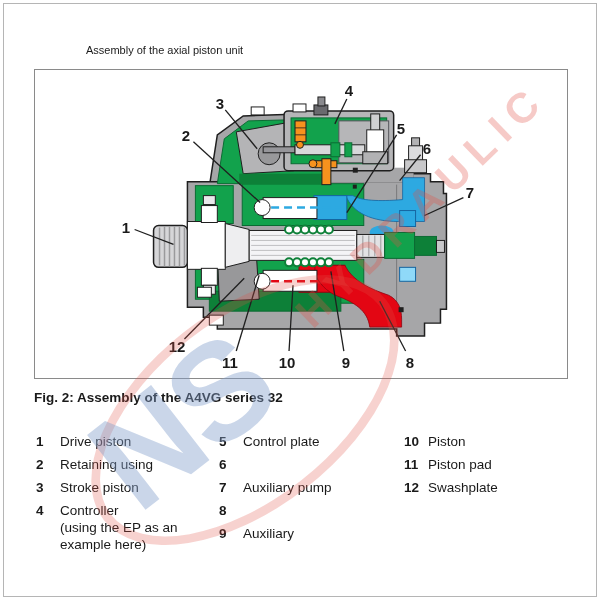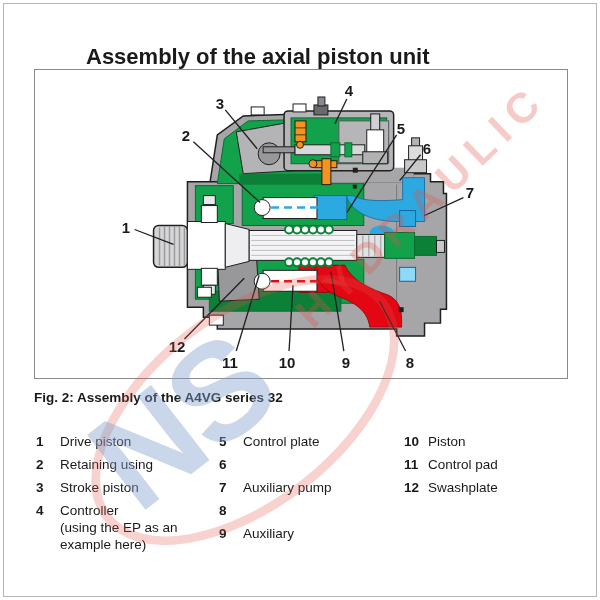--- a/index.html
+++ b/index.html
@@ -1,21 +1,21 @@
 <!DOCTYPE html>
 <html><head>
 <meta charset="utf-8">
 <style>
   html,body{margin:0;padding:0;background:#fff;}
   .page{
     position:relative;width:592px;height:592px;margin:3px;
     border:1px solid #b5b5b5;background:#fff;overflow:hidden;
     font-family:"Liberation Sans","DejaVu Sans",sans-serif;color:#1a1a1a;
   }
-  .title{position:absolute;left:82px;top:40px;font-size:22px;font-weight:bold;}
+  .title{position:absolute;left:82px;top:40px;font-size:11px;font-weight:normal;}
   .figure{position:absolute;left:30px;top:65px;width:532px;height:308px;border:1px solid #8a8a8a;background:#fff;}
   .figure svg{position:absolute;left:0;top:0;}
   .co{position:absolute;transform:translate(-50%,-50%);font-size:15px;font-weight:bold;line-height:1;}
   .caption{position:absolute;left:30px;top:386px;font-size:13.5px;font-weight:bold;}
   .legend{position:absolute;top:429px;left:0;width:592px;font-size:13.5px;}
   .leg-col{position:absolute;top:0;}
   .leg-col.c1{left:32px;} .leg-col.c2{left:215px;} .leg-col.c3{left:400px;}
   .leg-item{display:flex;margin-bottom:6px;line-height:17px;}
   .leg-num{font-weight:bold;width:24px;flex:0 0 24px;}
   .leg-label{}
@@ -222,21 +222,21 @@
         <span class="leg-label">Auxiliary</span>
       </div>
     </div>
     <div class="leg-col c3">
       <div class="leg-item">
         <span class="leg-num">10</span>
         <span class="leg-label">Piston</span>
       </div>
       <div class="leg-item">
         <span class="leg-num">11</span>
-        <span class="leg-label">Control pad</span>
+        <span class="leg-label">Piston pad</span>
       </div>
       <div class="leg-item">
         <span class="leg-num">12</span>
         <span class="leg-label">Swashplate</span>
       </div>
     </div>
   </div>
 
   <div class="wm">
     <div class="wm-ellipse"></div>

